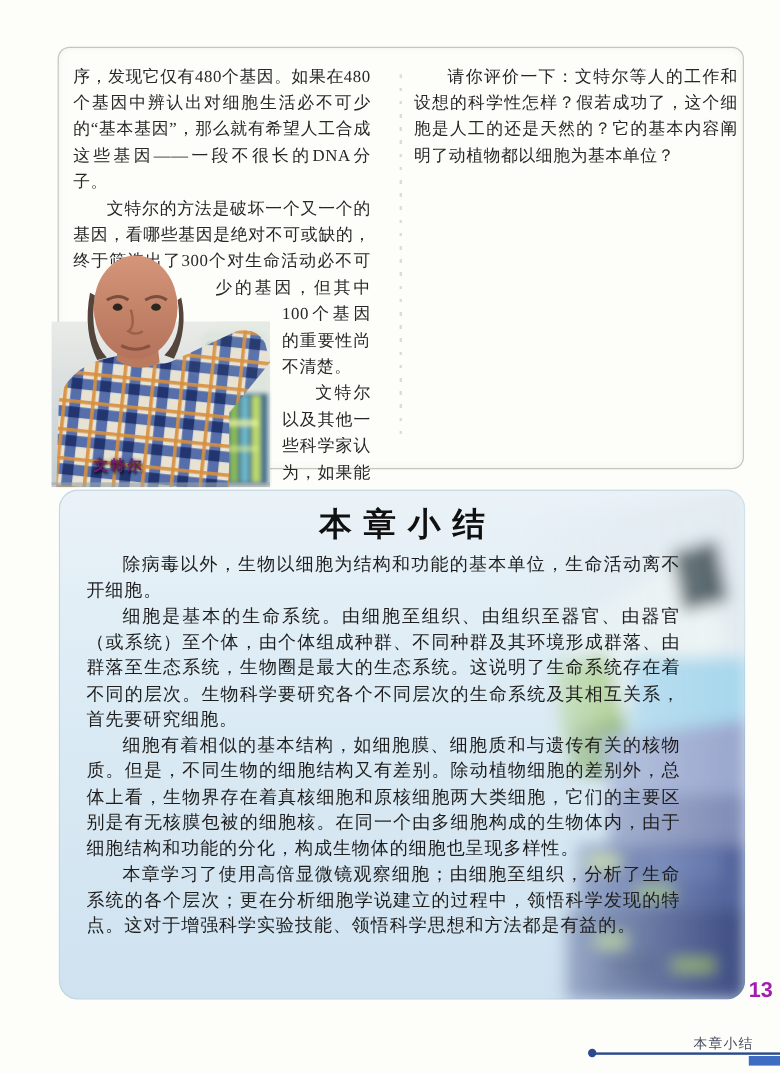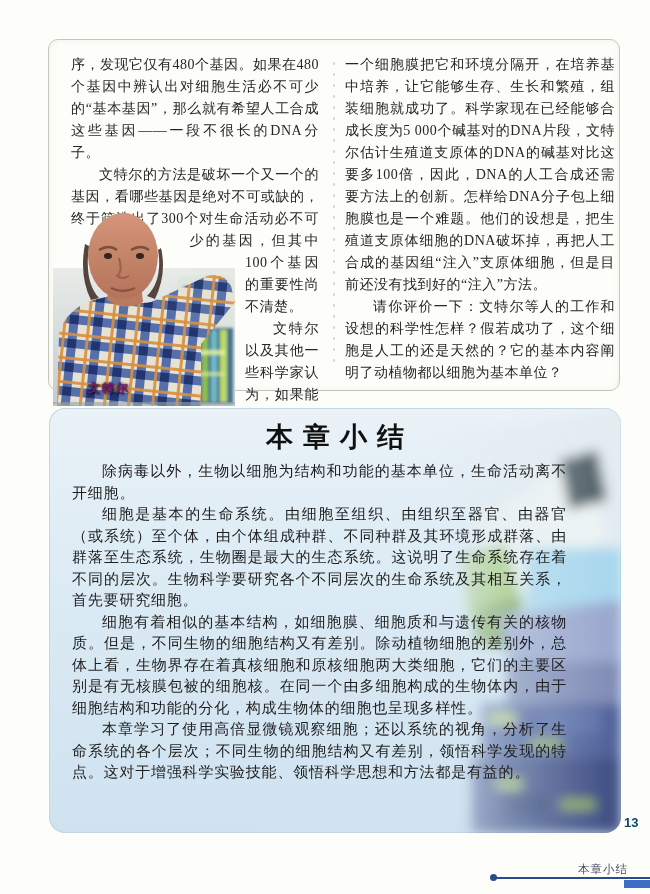--- a/index.html
+++ b/index.html
@@ -11,21 +11,21 @@
   }
   
   .story-box{
     position:absolute;left:48px;top:39px;width:570px;height:350px;
     border:1.5px solid #c6c6bc;border-radius:10px;background:#fdfdf9;
     box-shadow:inset 0 0 6px rgba(180,180,170,.15);
   }
   .col{position:absolute;top:14px;text-align:justify;text-justify:inter-character;
        font-size:14px;line-height:22px;letter-spacing:.5px;color:#262626;}
   .col p{margin:0;}
-  .col-left{left:22px;width:248px;}
+  .col-left{left:12px;width:248px;}
   .col-right{left:296px;width:270px;}
   .indent{text-indent:2em;}
   .col-divider{
     position:absolute;left:284px;top:22px;width:2px;height:306px;
     background:repeating-linear-gradient(180deg,#c3c3b9 0 3px,transparent 3px 11px);
     opacity:.55;
   }
   
   .photo{
     float:left;width:186px;height:196px;margin:2px 8px 3px -20px;
@@ -55,21 +55,21 @@
     position:relative;z-index:2;padding:2px 54px 0 23px;
   }
   .summary-text p{
     margin:0;text-indent:2em;text-align:justify;text-justify:inter-character;
     font-size:15px;line-height:21.5px;letter-spacing:.8px;color:#1e1e1e;
   }
   
   .footer-rule{position:absolute;left:493px;top:877px;width:157px;height:2px;background:#2b4a8e;}
   .footer-dot{position:absolute;left:490px;top:874px;width:7px;height:7px;border-radius:50%;background:#2b4a8e;}
   .footer-label{position:absolute;left:578px;top:862px;font-size:11.5px;letter-spacing:1px;color:#474b60;}
-  .footer-page{position:absolute;left:624px;top:815px;font-size:13px;font-weight:bold;color:#0c4a6e;
+  .footer-page{position:absolute;left:624px;top:815px;font-size:18px;font-weight:bold;color:#a21caf;
                font-family:"Liberation Sans","DejaVu Sans",sans-serif;}
   .footer-tab{position:absolute;left:624px;top:880px;width:26px;height:8px;background:#3e6cc2;}
 </style>
 </head>
 <body>
 
 <div>
 
   <div class="story-box">
 
@@ -139,21 +139,20 @@
             <rect x="2" y="192" width="182" height="4" fill="#9aa4a8" opacity=".6"></rect>
           </svg>
             <span class="photo-caption">文特尔</span>
           </span><span>选出了300个对生命活动必不可少的基因，但其中100个基因的重要性尚不清楚。</span></p>
       <p class="indent"><span>文特尔以及其他一些科学家认为，如果能人工合成含有这300个基因的DNA分子，再有</span></p>
     </div>
 
     <div class="col-divider"></div>
 
     <div class="col col-right">
-      <p><span>一个细胞膜把它和环境分隔开，在培养基中培养，让它能够生存、生长和繁殖，组装细胞就成功了。科学家现在已经能够合成长度为5 000个碱基对的DNA片段，文特尔估计生殖道支原体的DNA的碱基对比这要多100倍，因此，DNA的人工合成还需要方法上的创新。怎样给DNA分子包上细胞膜也是一个难题。他们的设想是，把生殖道支原体细胞的DNA破坏掉，再把人工合成的基因组“注入”支原体细胞，但是目前还没有找到好的“注入”方法。</span></p>
       <p class="indent"><span>请你评价一下：文特尔等人的工作和设想的科学性怎样？假若成功了，这个细胞是人工的还是天然的？它的基本内容阐明了动植物都以细胞为基本单位？</span></p>
     </div>
   </div>
 
   <div class="summary-box">
 
     <svg class="micro-art" width="210" height="425" viewBox="0 0 210 425">
       <defs>
         <linearGradient id="fadeL" x1="0" y1="0" x2="1" y2="0">
           <stop offset="0" stop-color="#fff" stop-opacity="0"></stop>
@@ -186,21 +185,21 @@
         <rect x="96" y="386" width="40" height="22" fill="#2e3c6e"></rect>
       </g>
     </svg>
 
     <h2 class="summary-title">本章小结</h2>
 
     <div class="summary-text">
       <p>除病毒以外，生物以细胞为结构和功能的基本单位，生命活动离不开细胞。</p>
       <p>细胞是基本的生命系统。由细胞至组织、由组织至器官、由器官（或系统）至个体，由个体组成种群、不同种群及其环境形成群落、由群落至生态系统，生物圈是最大的生态系统。这说明了生命系统存在着不同的层次。生物科学要研究各个不同层次的生命系统及其相互关系，首先要研究细胞。</p>
       <p>细胞有着相似的基本结构，如细胞膜、细胞质和与遗传有关的核物质。但是，不同生物的细胞结构又有差别。除动植物细胞的差别外，总体上看，生物界存在着真核细胞和原核细胞两大类细胞，它们的主要区别是有无核膜包被的细胞核。在同一个由多细胞构成的生物体内，由于细胞结构和功能的分化，构成生物体的细胞也呈现多样性。</p>
-      <p>本章学习了使用高倍显微镜观察细胞；还以系统的视角，分析了生命系统的各个层次；不同生物的细胞结构又有差别，领悟科学发现的特点。这对于增强科学实验技能、领悟科学思想和方法都是有益的。</p>
+      <p>本章学习了使用高倍显微镜观察细胞；由细胞至组织，分析了生命系统的各个层次；更在分析细胞学说建立的过程中，领悟科学发现的特点。这对于增强科学实验技能、领悟科学思想和方法都是有益的。</p>
     </div>
   </div>
 
   <div>
     <span class="footer-dot"></span>
     <div class="footer-rule"></div>
     <span class="footer-label">本章小结</span>
     <span class="footer-page">13</span>
     <div class="footer-tab"></div>
   </div>

